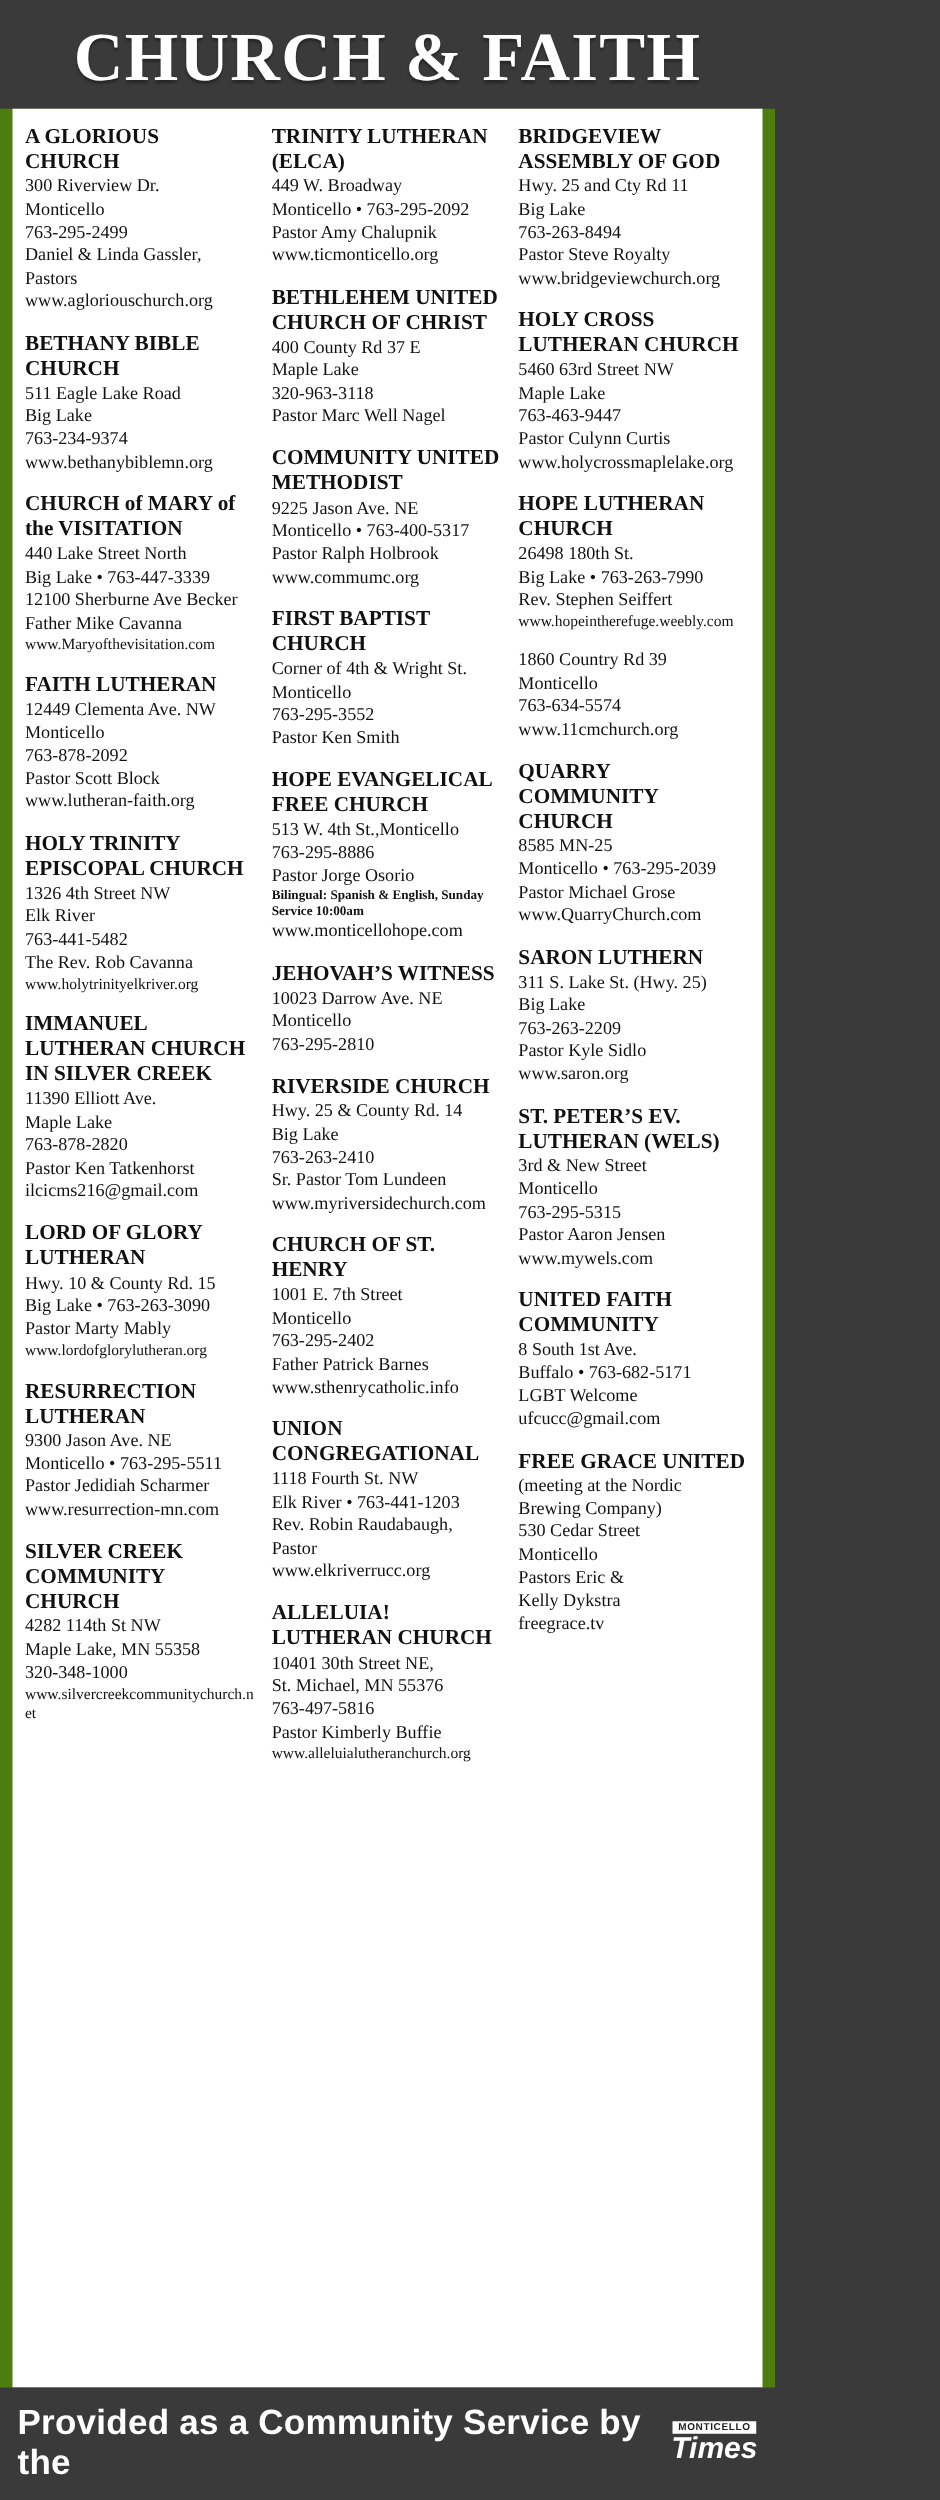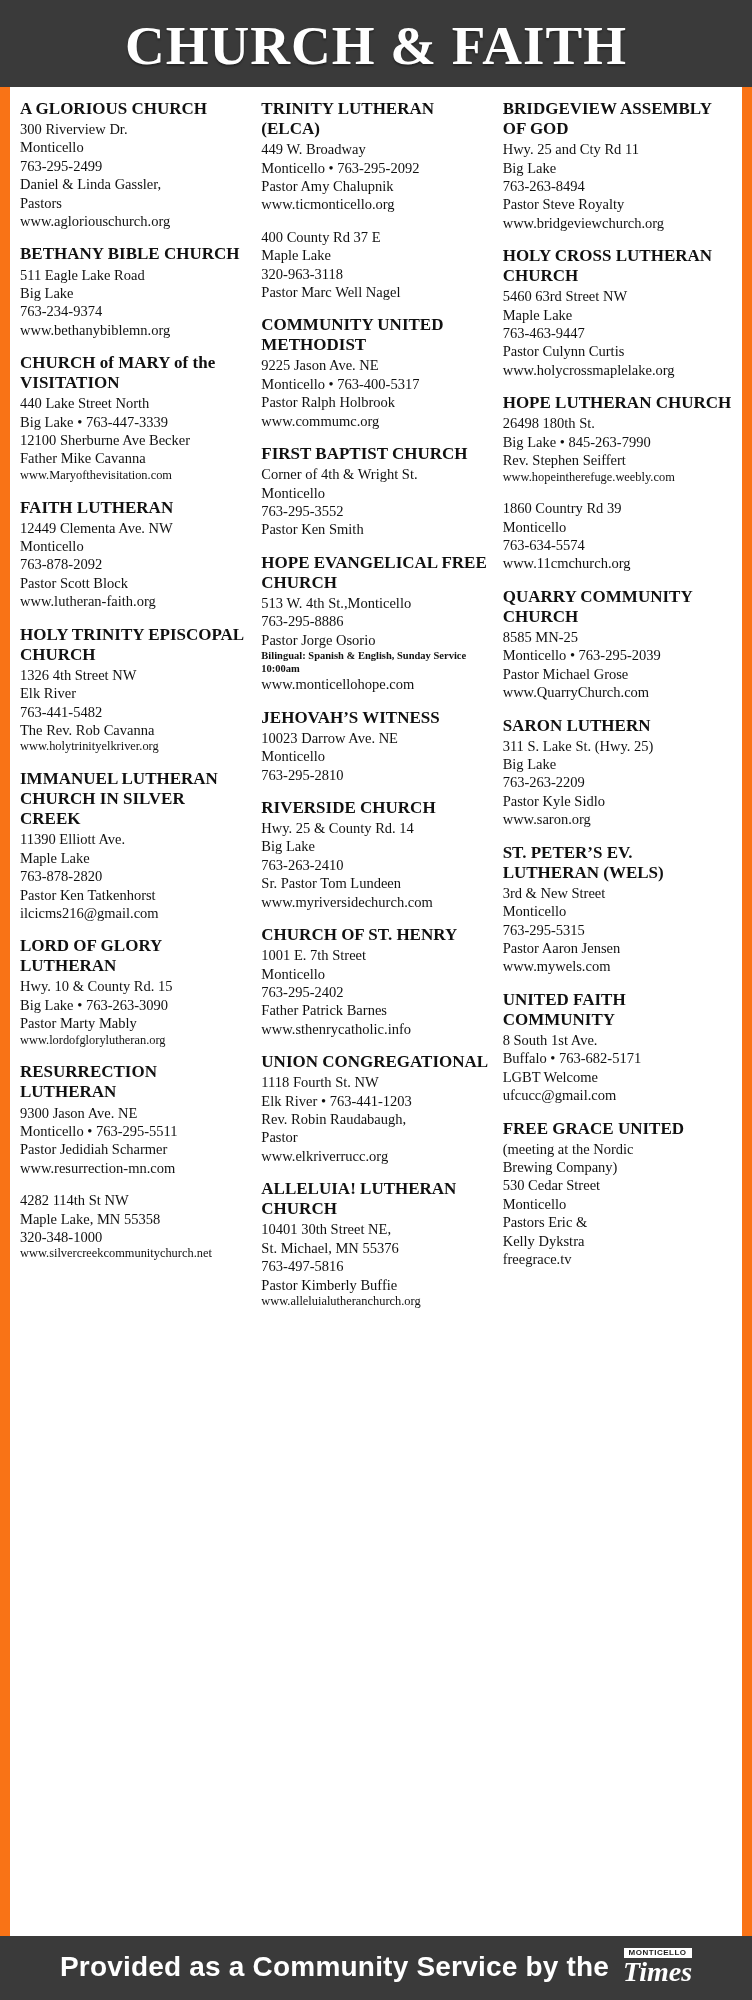--- a/index.html
+++ b/index.html
@@ -7,23 +7,23 @@
     margin: 0; padding: 0;
     background: #3a3a3a;
   }
   body {
     width: 752px;
     min-height: 2000px;
     font-family: "Liberation Serif", serif;
     color: #111;
   }
   .page {
-    width: 752px;
+    width: 620px;
     min-height: 2000px;
-    background: #f97316;
+    background: #4d7c0f;
     padding: 0;
     position: relative;
     display: flex;
     flex-direction: column;
   }
   
   .masthead {
     padding: 18px 0 14px 0;
     text-align: center;
     background: #3a3a3a;
@@ -111,24 +111,24 @@
     background: #ffffff;
     color: #1d1d1d;
     font-family: "Liberation Sans", sans-serif;
     font-weight: bold;
     font-size: 8px;
     letter-spacing: 0.5px;
     padding: 1px 5px 1px 5px;
     margin-bottom: 1px;
   }
   .logo-word {
-    font-family: Liberation Serif, serif;
+    font-family: Liberation Sans, sans-serif;
     font-style: italic;
     font-weight: bold;
-    font-size: 28px;
+    font-size: 24px;
     color: #ffffff;
     line-height: 0.95;
   }
 </style>
 </head>
 <body>
 
 <div class="page">
 
   <div class="masthead">
@@ -194,35 +194,37 @@
             <span class="line url-long">www.lordofglorylutheran.org</span>
           </div>
           <div class="entry">
             <span class="name">RESURRECTION LUTHERAN</span>
             <span class="line">9300 Jason Ave. NE</span>
             <span class="line">Monticello • 763-295-5511</span>
             <span class="line">Pastor Jedidiah Scharmer</span>
             <span class="line">www.resurrection-mn.com</span>
           </div>
           <div class="entry">
+            <span class="name">SILVER CREEK COMMUNITY CHURCH</span>
             <span class="line">4282 114th St NW</span>
             <span class="line">Maple Lake, MN 55358</span>
             <span class="line">320-348-1000</span>
             <span class="line url-long">www.silvercreekcommunitychurch.net</span>
           </div>
         </div>
         <div class="col">
           <div class="entry">
             <span class="name">TRINITY LUTHERAN (ELCA)</span>
             <span class="line">449 W. Broadway</span>
             <span class="line">Monticello • 763-295-2092</span>
             <span class="line">Pastor Amy Chalupnik</span>
             <span class="line">www.ticmonticello.org</span>
           </div>
           <div class="entry">
+            <span class="name">BETHLEHEM UNITED CHURCH OF CHRIST</span>
             <span class="line">400 County Rd 37 E</span>
             <span class="line">Maple Lake</span>
             <span class="line">320-963-3118</span>
             <span class="line">Pastor Marc Well Nagel</span>
           </div>
           <div class="entry">
             <span class="name">COMMUNITY UNITED METHODIST</span>
             <span class="line">9225 Jason Ave. NE</span>
             <span class="line">Monticello • 763-400-5317</span>
             <span class="line">Pastor Ralph Holbrook</span>
@@ -295,21 +297,21 @@
             <span class="name">HOLY CROSS LUTHERAN CHURCH</span>
             <span class="line">5460 63rd Street NW</span>
             <span class="line">Maple Lake</span>
             <span class="line">763-463-9447</span>
             <span class="line">Pastor Culynn Curtis</span>
             <span class="line">www.holycrossmaplelake.org</span>
           </div>
           <div class="entry">
             <span class="name">HOPE LUTHERAN CHURCH</span>
             <span class="line">26498 180th St.</span>
-            <span class="line">Big Lake • 845-263-7990</span>
+            <span class="line">Big Lake • 763-263-7990</span>
             <span class="line">Rev. Stephen Seiffert</span>
             <span class="line tiny url-long">www.hopeintherefuge.weebly.com</span>
           </div>
           <div class="entry">
             <span class="line">1860 Country Rd 39</span>
             <span class="line">Monticello</span>
             <span class="line">763-634-5574</span>
             <span class="line">www.11cmchurch.org</span>
           </div>
           <div class="entry">

